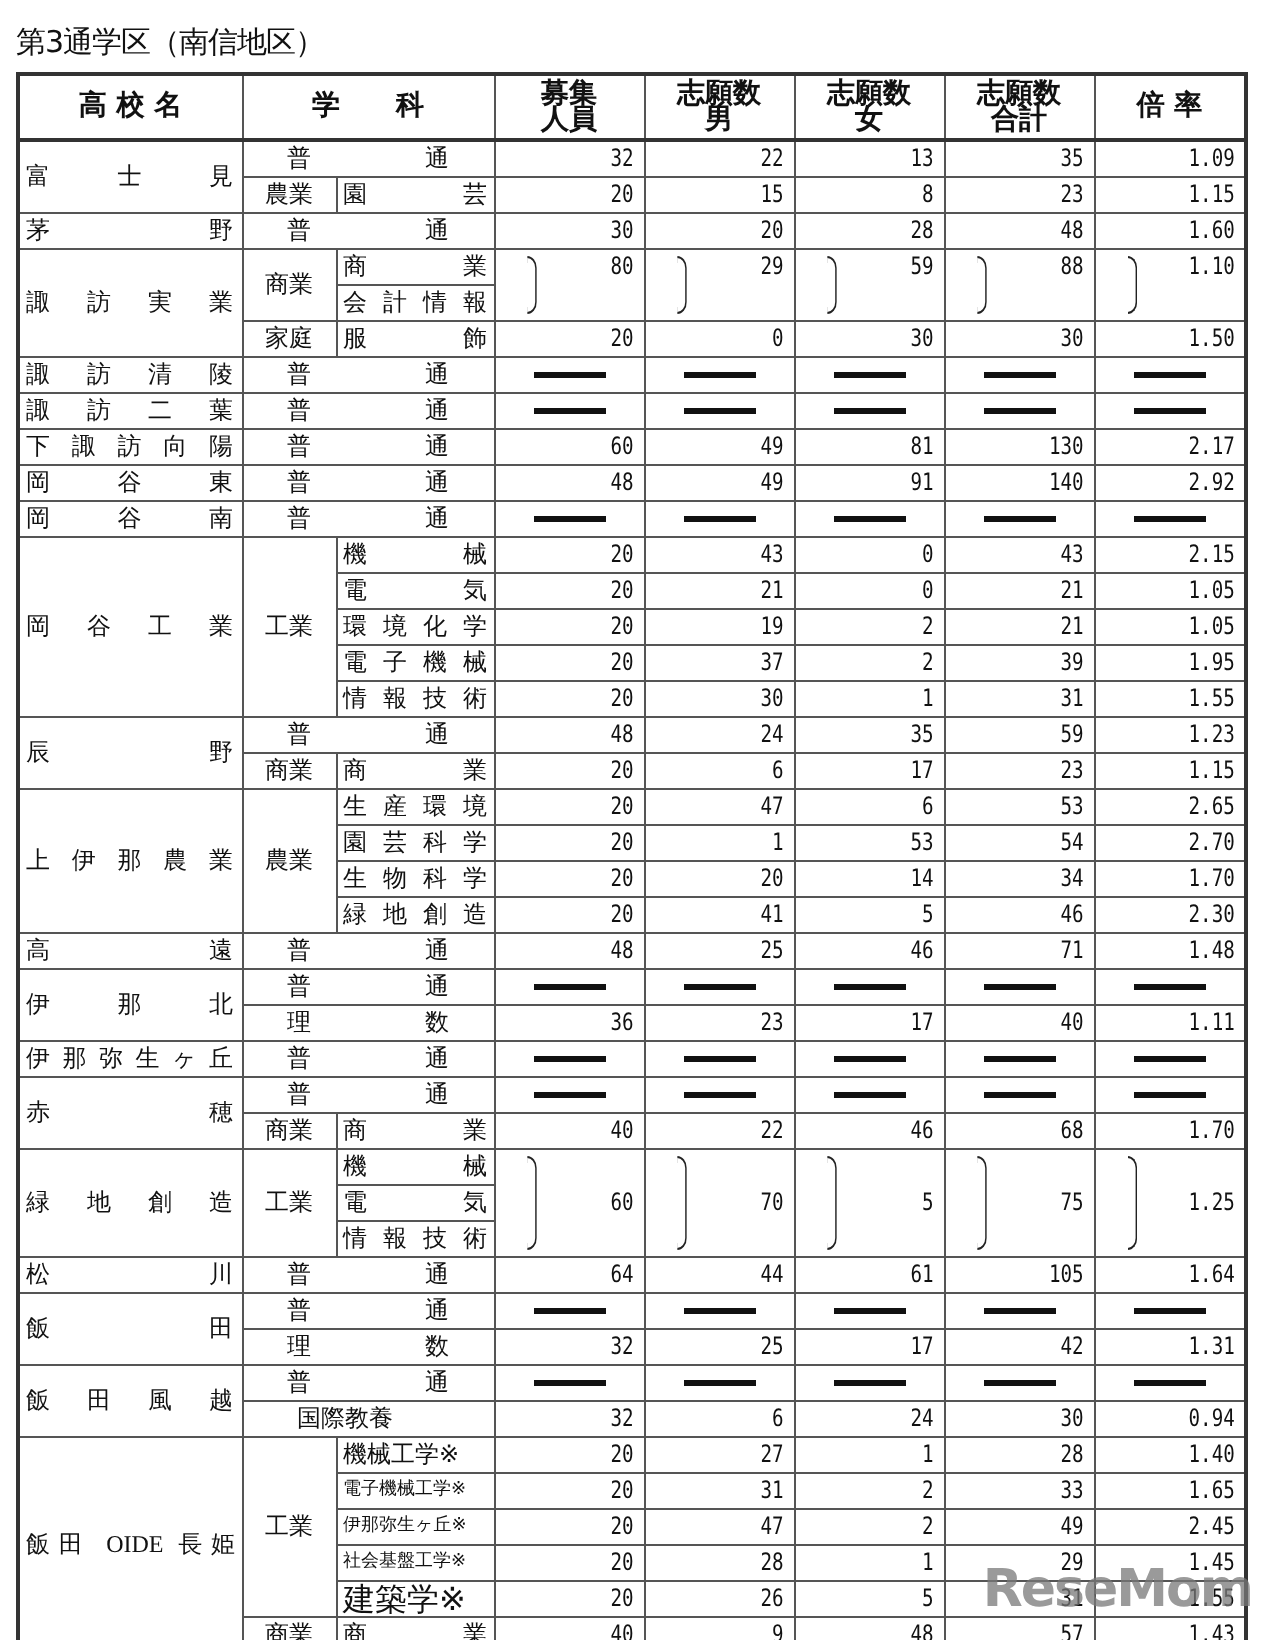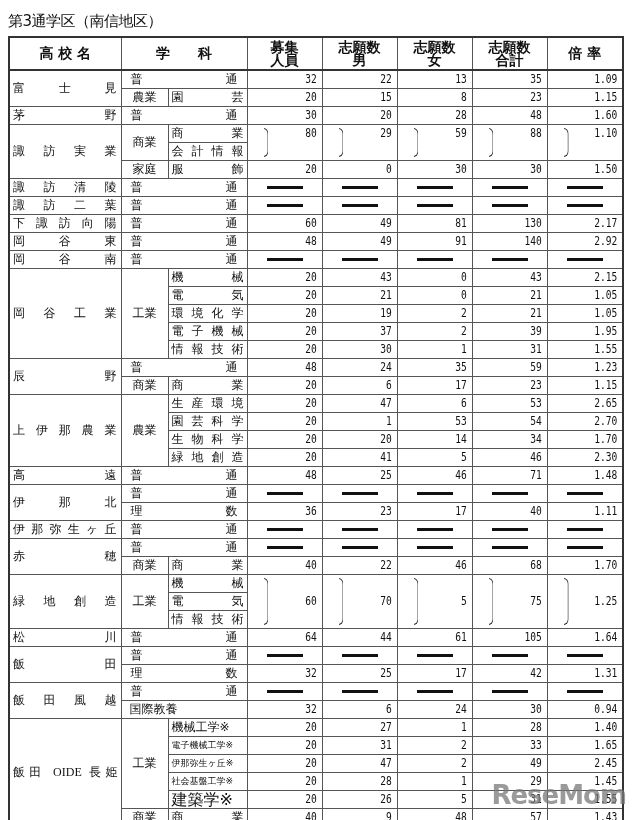--- a/index.html
+++ b/index.html
@@ -6,21 +6,21 @@
   body{width:640px;height:820px;overflow:hidden;position:relative;font-family:"DejaVu Sans",sans-serif;color:#111;}
   .title{position:absolute;left:8px;top:12px;font-size:15px;letter-spacing:-0.5px;}
   table{position:absolute;left:8px;top:36px;border-collapse:collapse;table-layout:fixed;width:614px;font-size:12px;}
   td,th{border:1px solid #555;padding:0 3px;height:17px;line-height:17px;white-space:nowrap;overflow:hidden;}
   th{font-weight:bold;font-size:14px;line-height:13px;height:31px;text-align:center;border-bottom:2px solid #333;}
   table{border:2px solid #333;}
   .num{text-align:right;font-family:"DejaVu Sans Mono",monospace;font-size:12px;transform:scaleX(0.8);transform-origin:right;padding-right:6px;}
   .school{text-align:justify;text-align-last:justify;letter-spacing:1px;font-family:Liberation Serif, serif;}
   .cat{text-align:center;}
   .sub{text-align:justify;text-align-last:justify;}
-  .span2{text-align:justify;text-align-last:justify;padding:0 9px;}
+  .span2{text-align:justify;text-align-last:justify;padding:0 22px;}
   .small{font-size:9px;text-align:left;text-align-last:auto;margin-left:30px;}
   .dash{text-align:center;}
   .dash span{display:inline-block;width:36px;height:3px;background:#111;vertical-align:middle;}
   .brace{position:relative;}
   .brace::before{content:"";position:absolute;left:1px;top:3px;bottom:3px;width:5px;border:1.5px solid #222;border-left:none;border-radius:0 6px 6px 0;}
   .wm{position:absolute;right:14px;bottom:10px;font-size:26px;font-weight:bold;color:rgba(120,120,120,0.75);letter-spacing:-1px;}
 </style>
 </head>
 <body>
 
@@ -358,21 +358,21 @@
     <tr>
       <td rowspan="2" class="school">飯　田　風　越</td>
       <td colspan="2" class="span2">普　　通</td>
       <td class="dash"><span></span></td>
       <td class="dash"><span></span></td>
       <td class="dash"><span></span></td>
       <td class="dash"><span></span></td>
       <td class="dash"><span></span></td>
     </tr>
     <tr>
-      <td colspan="2" style="padding-left:8px">国際教養</td>
+      <td colspan="2" style="padding-left:27px">国際教養</td>
       <td class="num">32</td>
       <td class="num">6</td>
       <td class="num">24</td>
       <td class="num">30</td>
       <td class="num">0.94</td>
     </tr>
 
     <tr>
       <td rowspan="6" class="school" style="letter-spacing:0">飯田 OIDE 長姫</td>
       <td rowspan="5" class="cat">工業</td>

